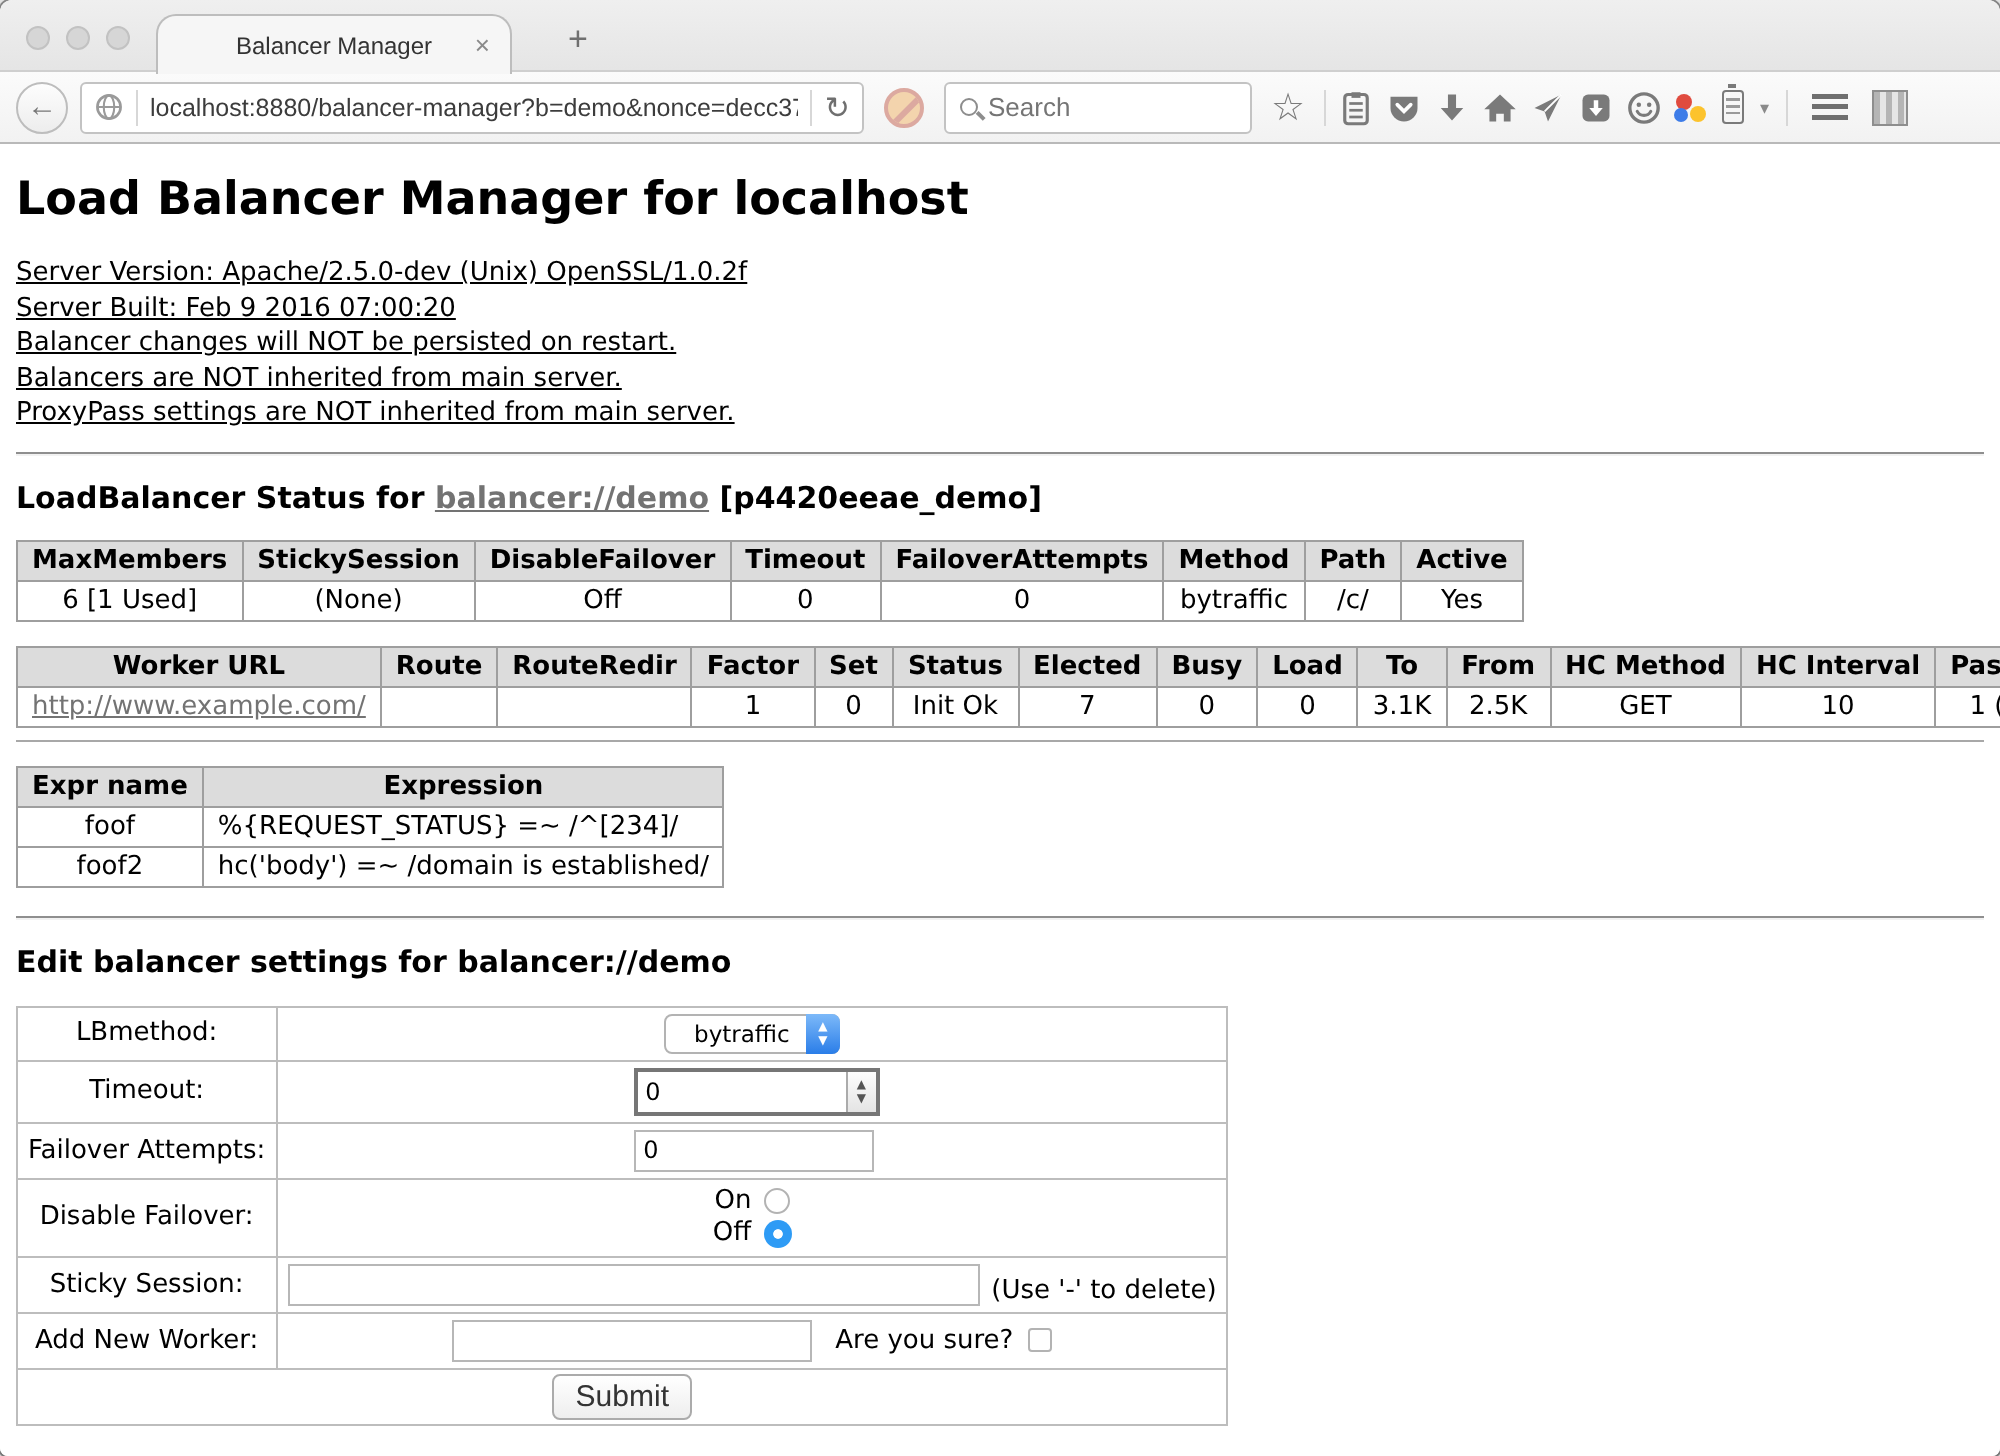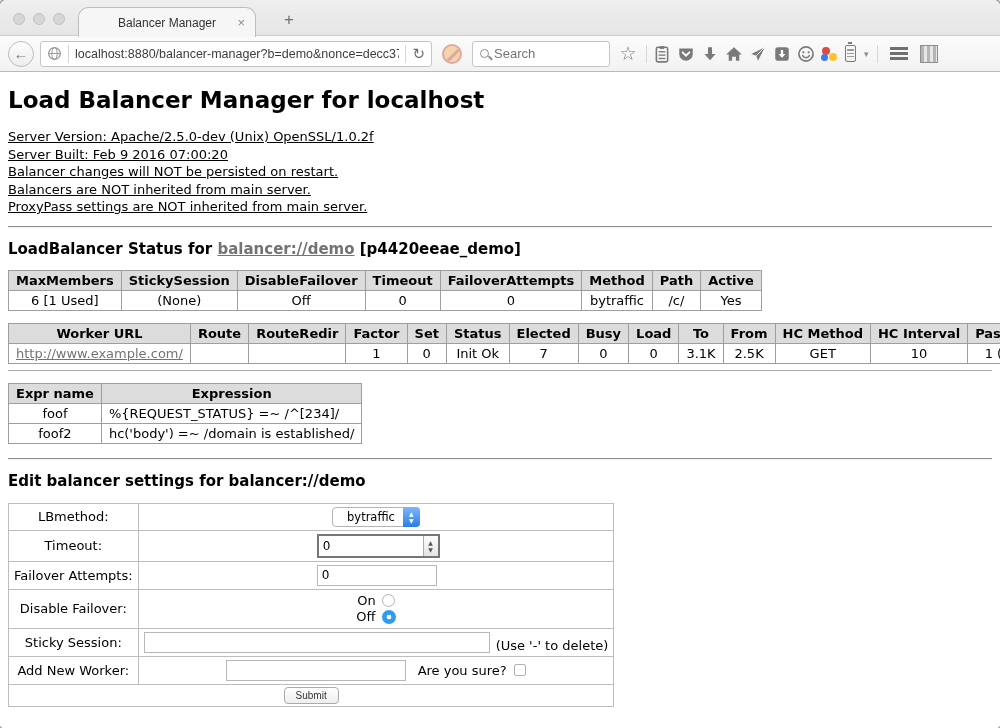--- a/index.html
+++ b/index.html
@@ -28,21 +28,21 @@
              display:flex; align-items:center; justify-content:center; flex:none; }
   .urlbar { width:392px; height:26px; border:1px solid #c3c3c3; border-radius:3px; background:#fff;
             display:flex; align-items:center; padding:0 6px; gap:6px; overflow:hidden; flex:none; }
   .urlbar .sep, .tsep { width:1px; height:18px; background:#d7d7d7; flex:none; }
   .urltext { font-size:12.5px; color:#3c3c3c; white-space:nowrap; overflow:hidden; flex:1; }
   .reload { color:#6f6f6f; font-size:15px; flex:none; }
   .blockicon { width:20px; height:20px; border-radius:50%; border:2px solid #dca9a0; position:relative;
                background:#f3d4ad; flex:none; margin:0 4px; overflow:hidden; }
   .blockicon::after { content:""; position:absolute; left:-2px; top:7px; width:24px; height:2.5px;
                       background:#dca9a0; transform:rotate(-45deg); }
-  .searchbar { width:138px; height:26px; border:1px solid #c3c3c3; border-radius:3px; background:#fff;
+  .searchbar { width:154px; height:26px; border:1px solid #c3c3c3; border-radius:3px; background:#fff;
                display:flex; align-items:center; padding:0 7px; gap:5px; flex:none; }
   .mag { width:9px; height:9px; border:1.5px solid #8d8d8d; border-radius:50%; position:relative; flex:none; }
   .mag::after { content:""; position:absolute; left:7px; top:7px; width:5px; height:1.5px;
                 background:#8d8d8d; transform:rotate(45deg); }
   .searchbar input { border:none; outline:none; width:100%; font-size:13px; color:#333; background:transparent; }
   .ticon { color:#7a7a7a; font-size:17px; width:24px; text-align:center; flex:none; }
   .icon-svg { width:18px; height:18px; flex:none; display:block; }
   .dots { position:relative; width:18px; height:18px; flex:none; }
   .dots i { position:absolute; width:8px; height:8px; border-radius:50%; }
   .dots .r { background:#e04b3f; left:1px; top:2px; }
@@ -103,21 +103,21 @@
                 font-family:"DejaVu Sans", sans-serif; }
   .radio { width:13px; height:13px; border-radius:50%; border:1px solid #b3b3b3; background:#fff;
            display:inline-block; vertical-align:-2px; }
   .radio.checked { border:none; background:radial-gradient(circle, #fff 0 2.2px, #2e9bf5 2.6px 100%); 
                    width:14px; height:14px; }
   .cb { width:12px; height:12px; border:1px solid #b3b3b3; border-radius:2px; background:#fff;
         display:inline-block; vertical-align:-2px; }
   .radiorow { display:flex; justify-content:center; align-items:center; gap:6px; line-height:16px; }
   .stickyrow { display:flex; align-items:flex-end; gap:6px; }
   .workerrow { display:flex; align-items:center; }
-  button.submit { font-size:10px; padding:2px 11px; border:1px solid #ababab; border-radius:4px;
+  button.submit { font-size:15px; padding:2px 11px; border:1px solid #ababab; border-radius:4px;
                   background:linear-gradient(#fff,#eee); color:#333;
                   font-family:"Liberation Sans", sans-serif; }
 </style>
 </head>
 <body>
 
 <div class="window">
 
   <div class="tabbar">
     <div class="traffic">

